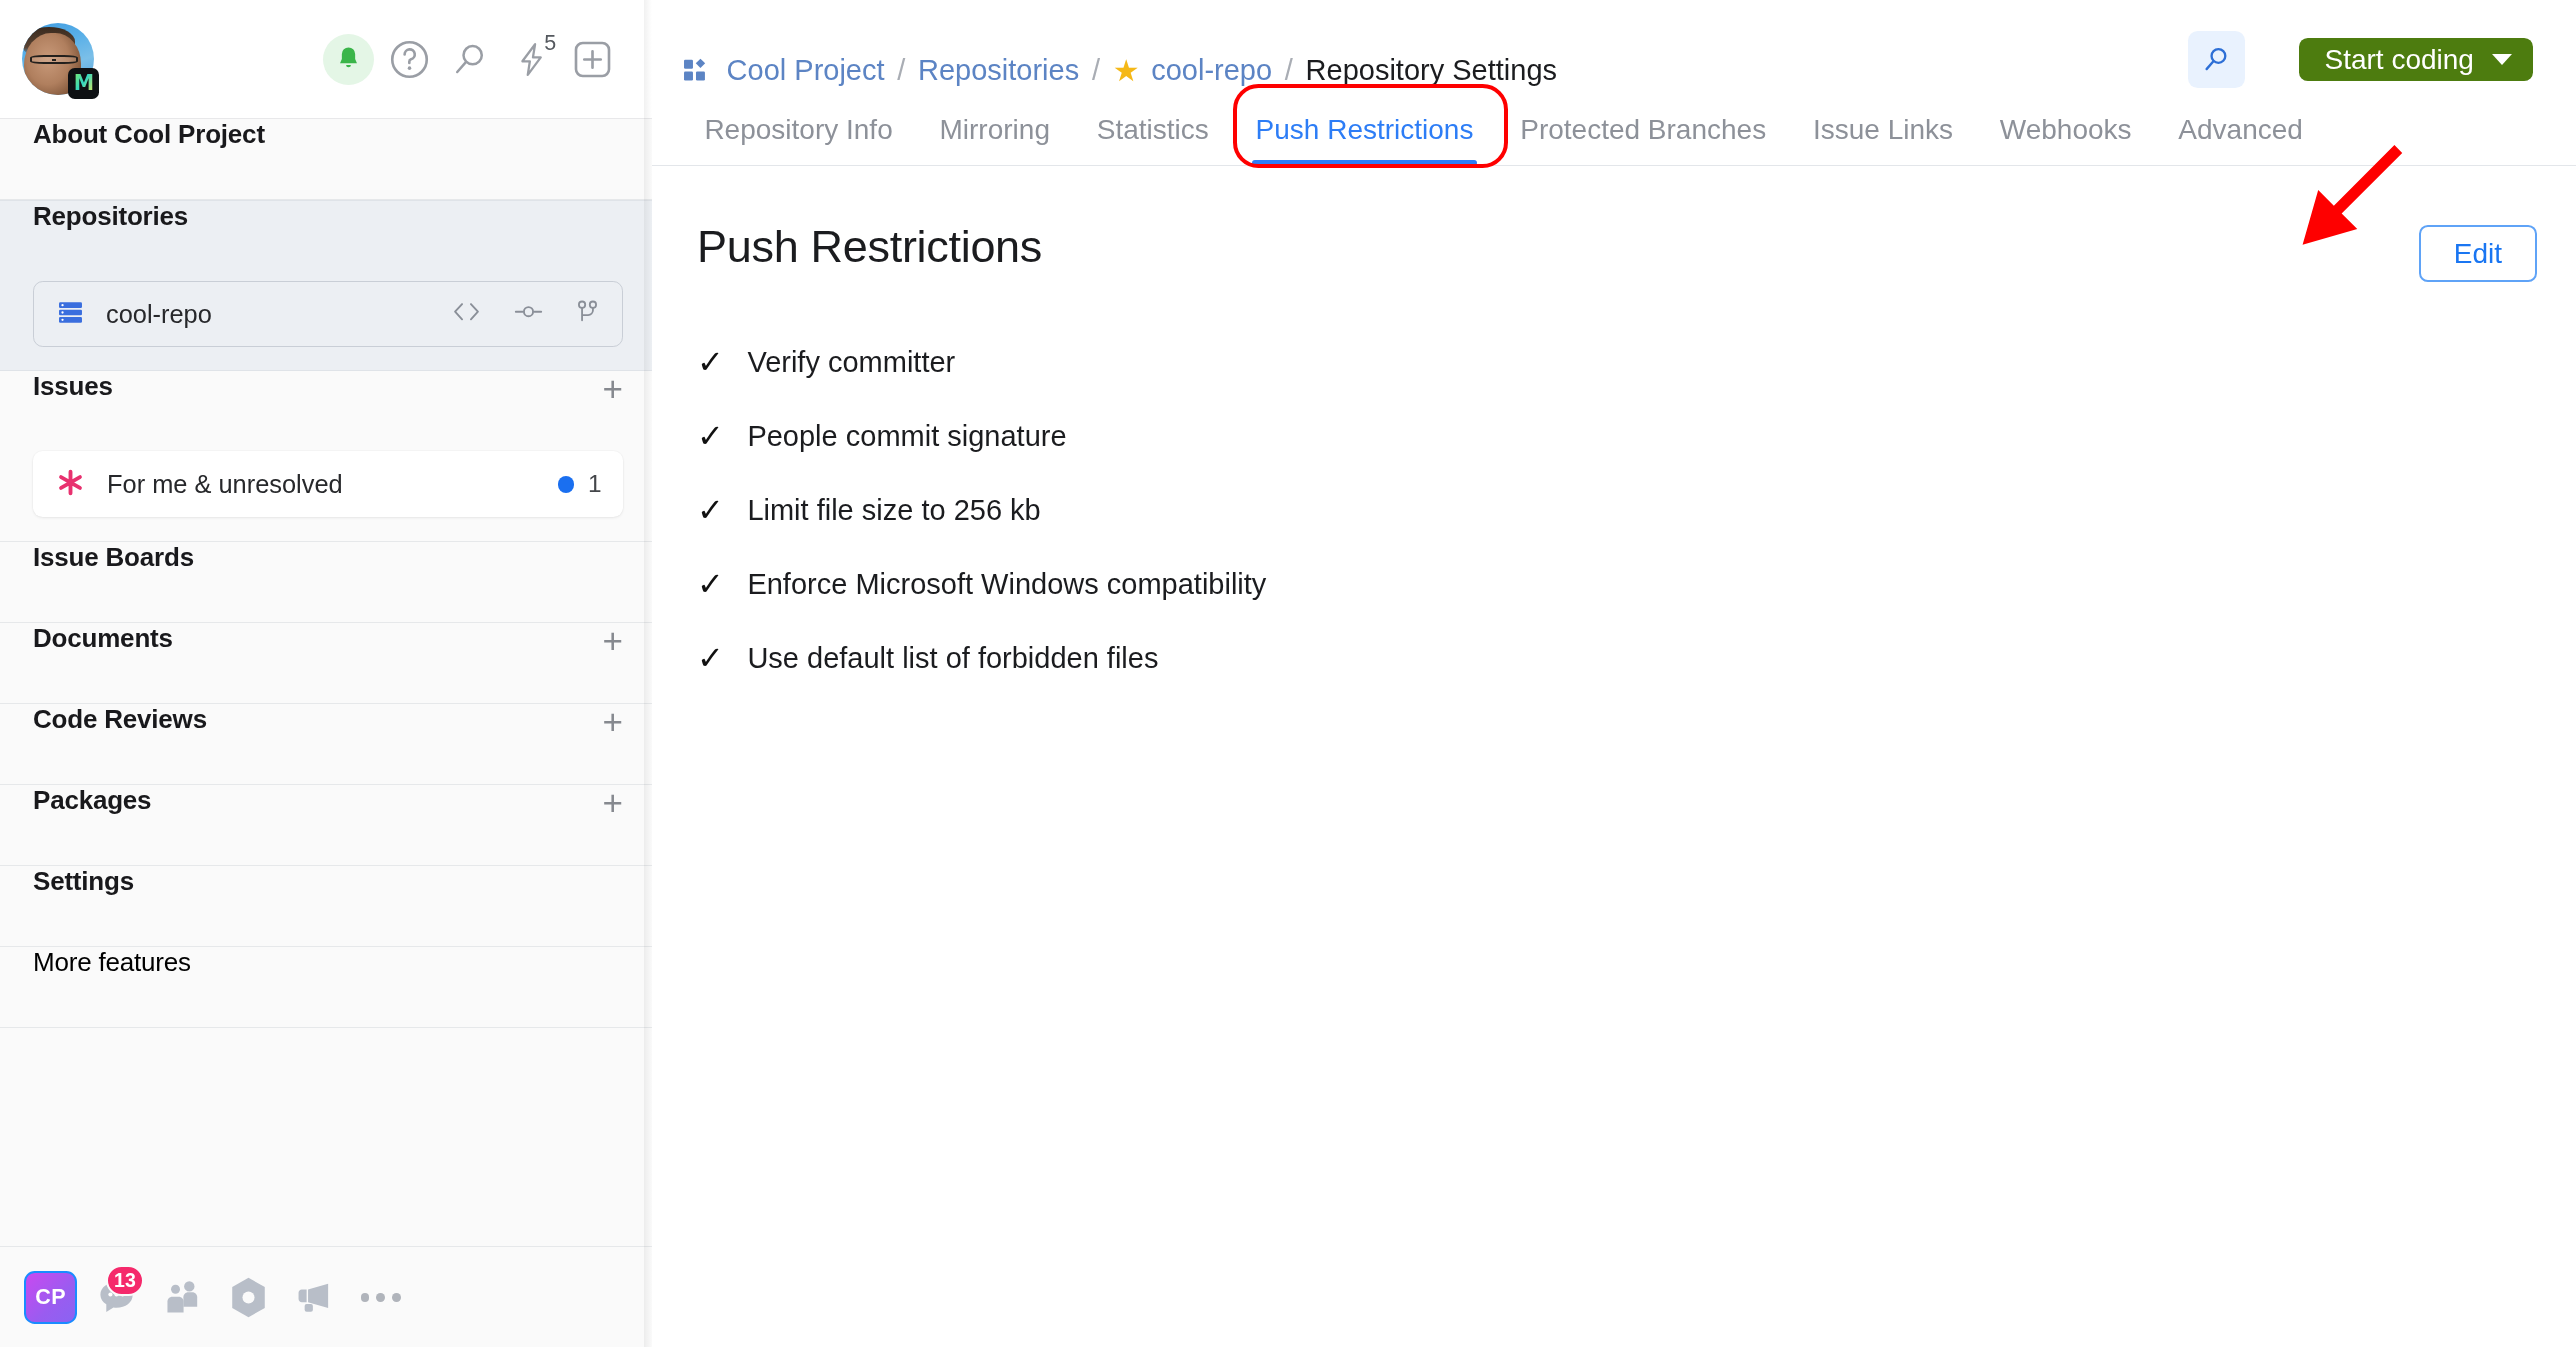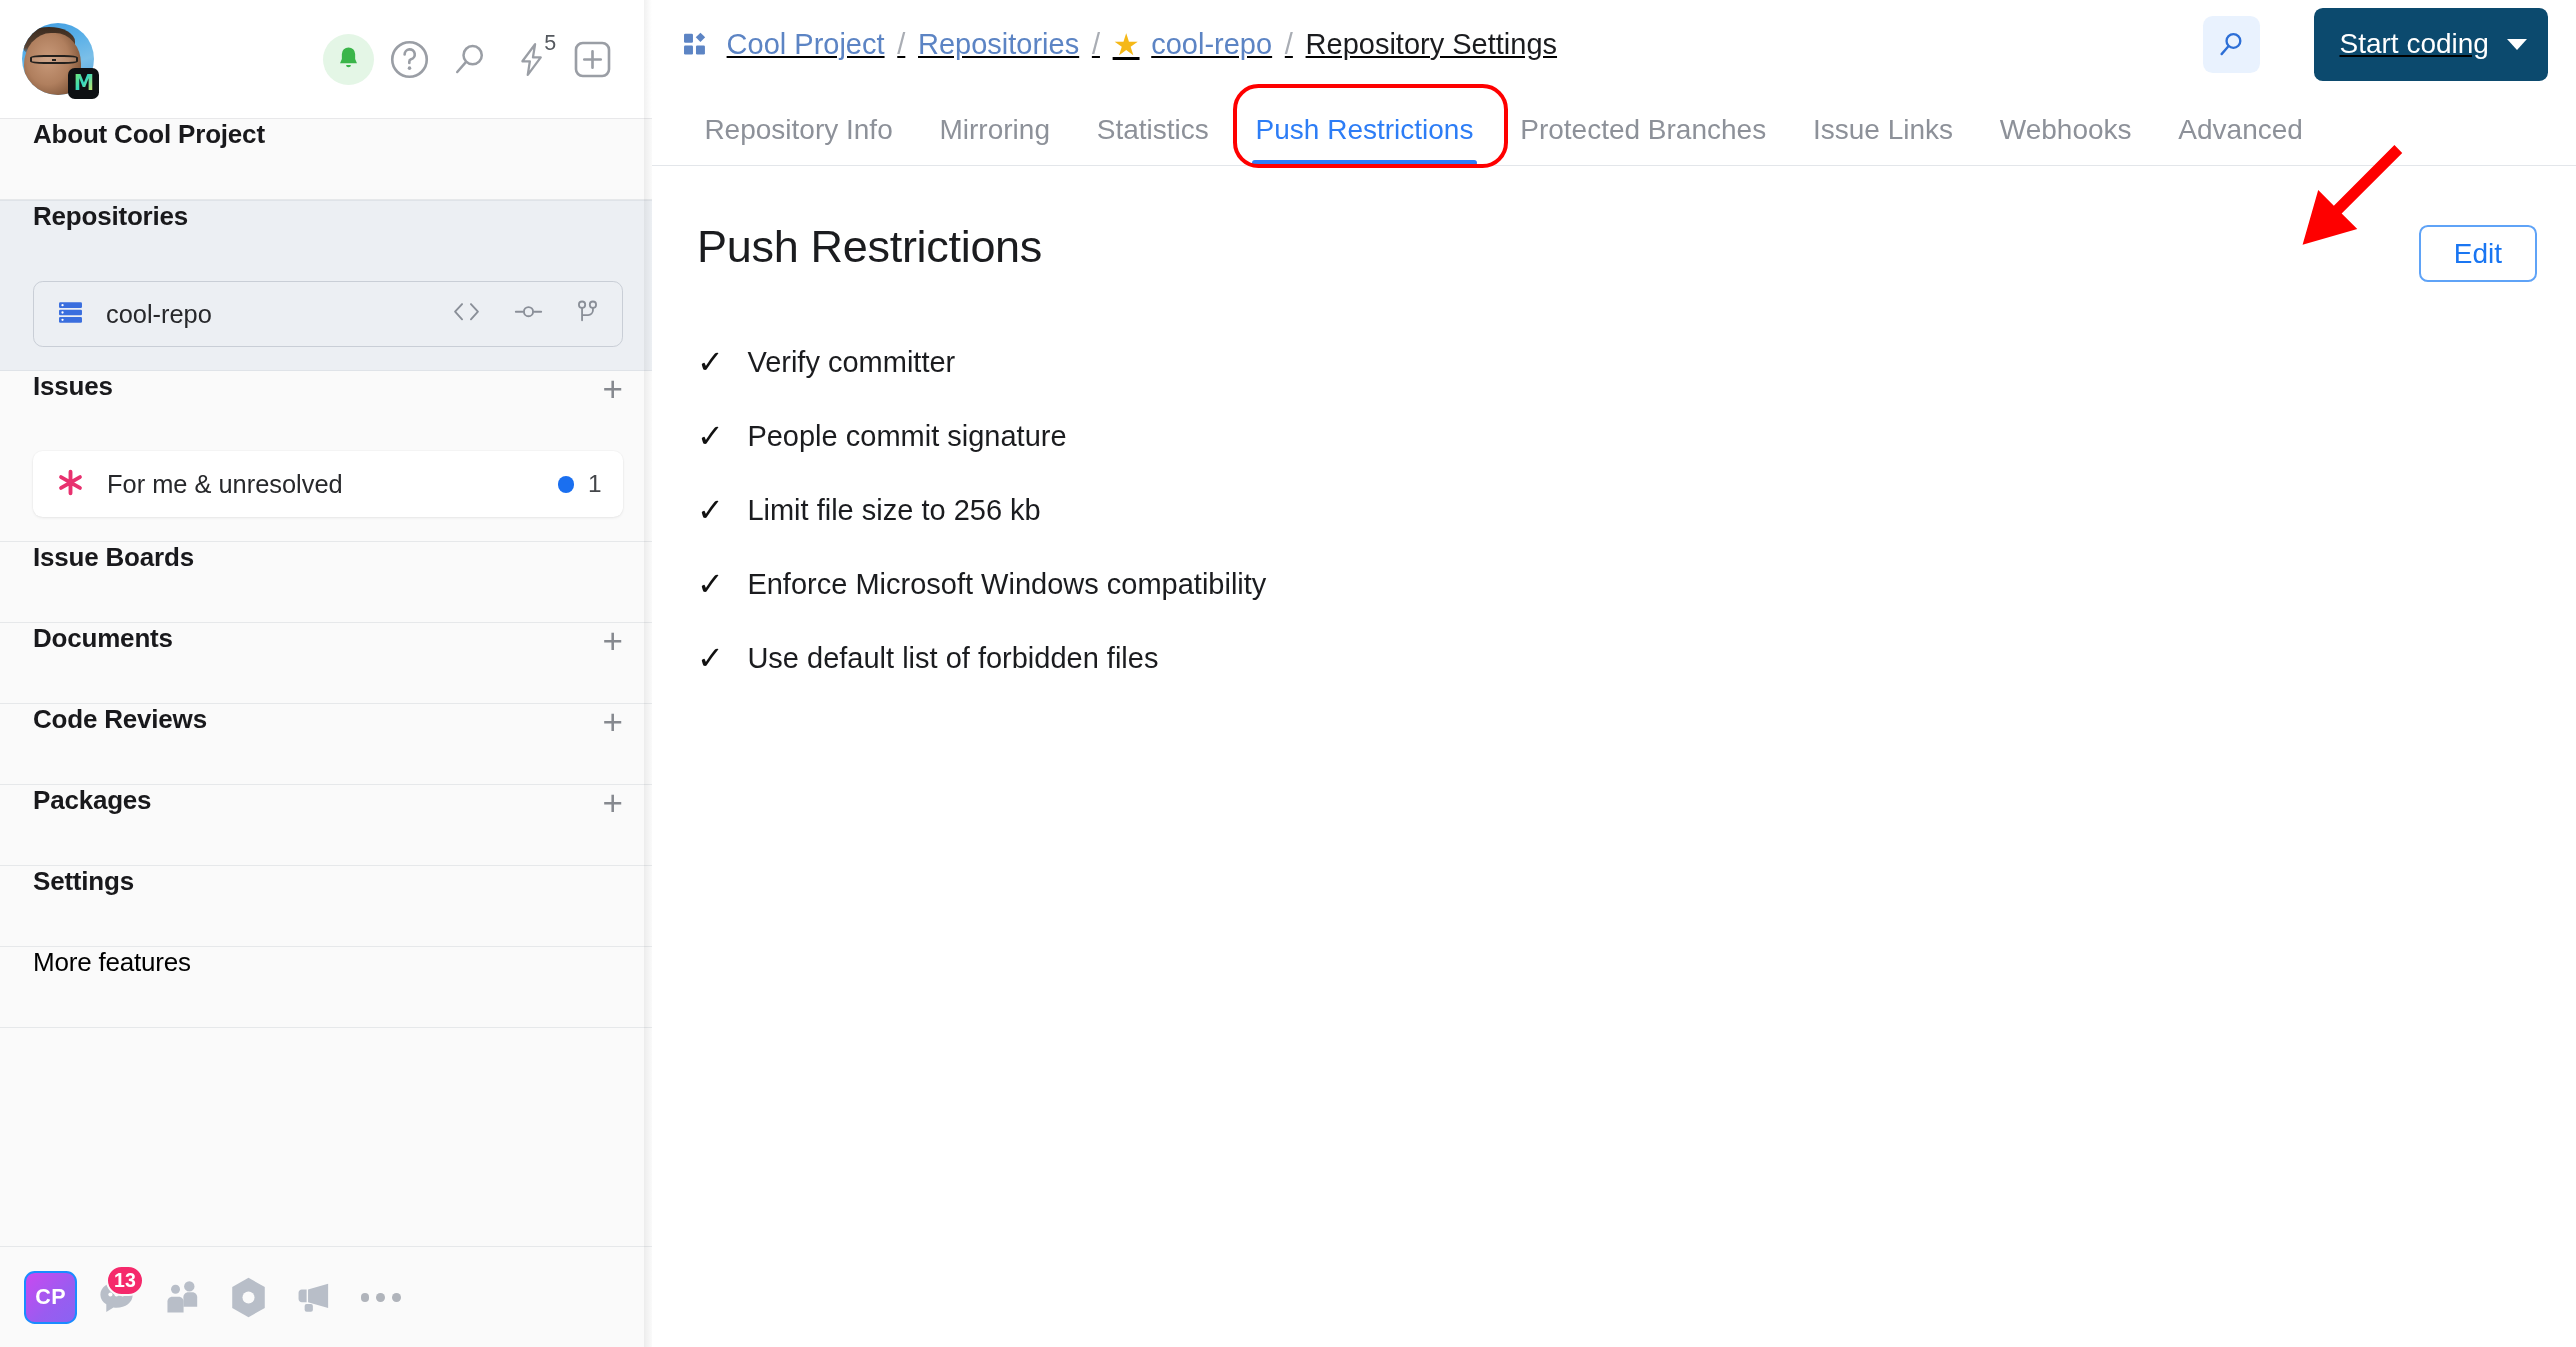--- a/index.html
+++ b/index.html
@@ -137,37 +137,37 @@
     display: flex; align-items: center; justify-content: center;
     border: 2px solid #fafafa;
   }
   .dots-more { display: flex; gap: 6.8px; }
   .dots-more i { width: 8.8px; height: 8.8px; border-radius: 50%; background: #b0b4bb; display: block; }
 
   
   .main { flex: 1; height: 1348px; display: flex; flex-direction: column; background: #fff; min-width: 0; }
 
   .topbar {
-    height: 88px; display: flex; align-items: center;
-    padding: 0 28px 0 29px; background: #fff; text-decoration: underline;
+    height: 88px; display: flex; align-items: flex-end;
+    padding: 0 43px 0 29px; background: #fff;
   }
   .crumbs { display: flex; align-items: center; gap: 0; font-size: 29px; min-width: 0; }
   .proj-icon { margin-right: 16.6px; display: flex; align-items: center; }
   .crumb-link { color: #5c84c4; cursor: pointer; white-space: nowrap; }
   .crumb-sep { color: #a9adb4; margin: 0 12.7px; }
   .crumb-cur { color: #1b1c1f; white-space: nowrap; }
   .star { color: #f5b817; font-size: 30px; margin-right: 11.7px; }
 
   .top-right { margin-left: auto; display: flex; align-items: center; gap: 19.5px; }
   .search-btn {
     width: 57px; height: 57px; border-radius: 9.8px; background: #e9f2fe;
     display: flex; align-items: center; justify-content: center; cursor: pointer;
   }
   .start-btn {
-    height: 73px; border-radius: 8.8px; background: #0c4a6e; color: #fff;
+    height: 43px; border-radius: 8.8px; background: #4d7c0f; color: #fff;
     display: flex; align-items: center; gap: 17.6px; padding: 0 21.5px 0 25.4px;
     font-size: 28px; cursor: pointer; white-space: nowrap; margin-left: 35px;
   }
   .caret-down { width: 0; height: 0; border-left: 10.7px solid transparent; border-right: 10.7px solid transparent; border-top: 11.7px solid #fff; }
 
   
   .tabrow {
     height: 78px; display: flex; align-items: flex-end;
     padding: 0 29px; border-bottom: 1px solid #e3e6ea; position: relative; gap: 0;
   }

